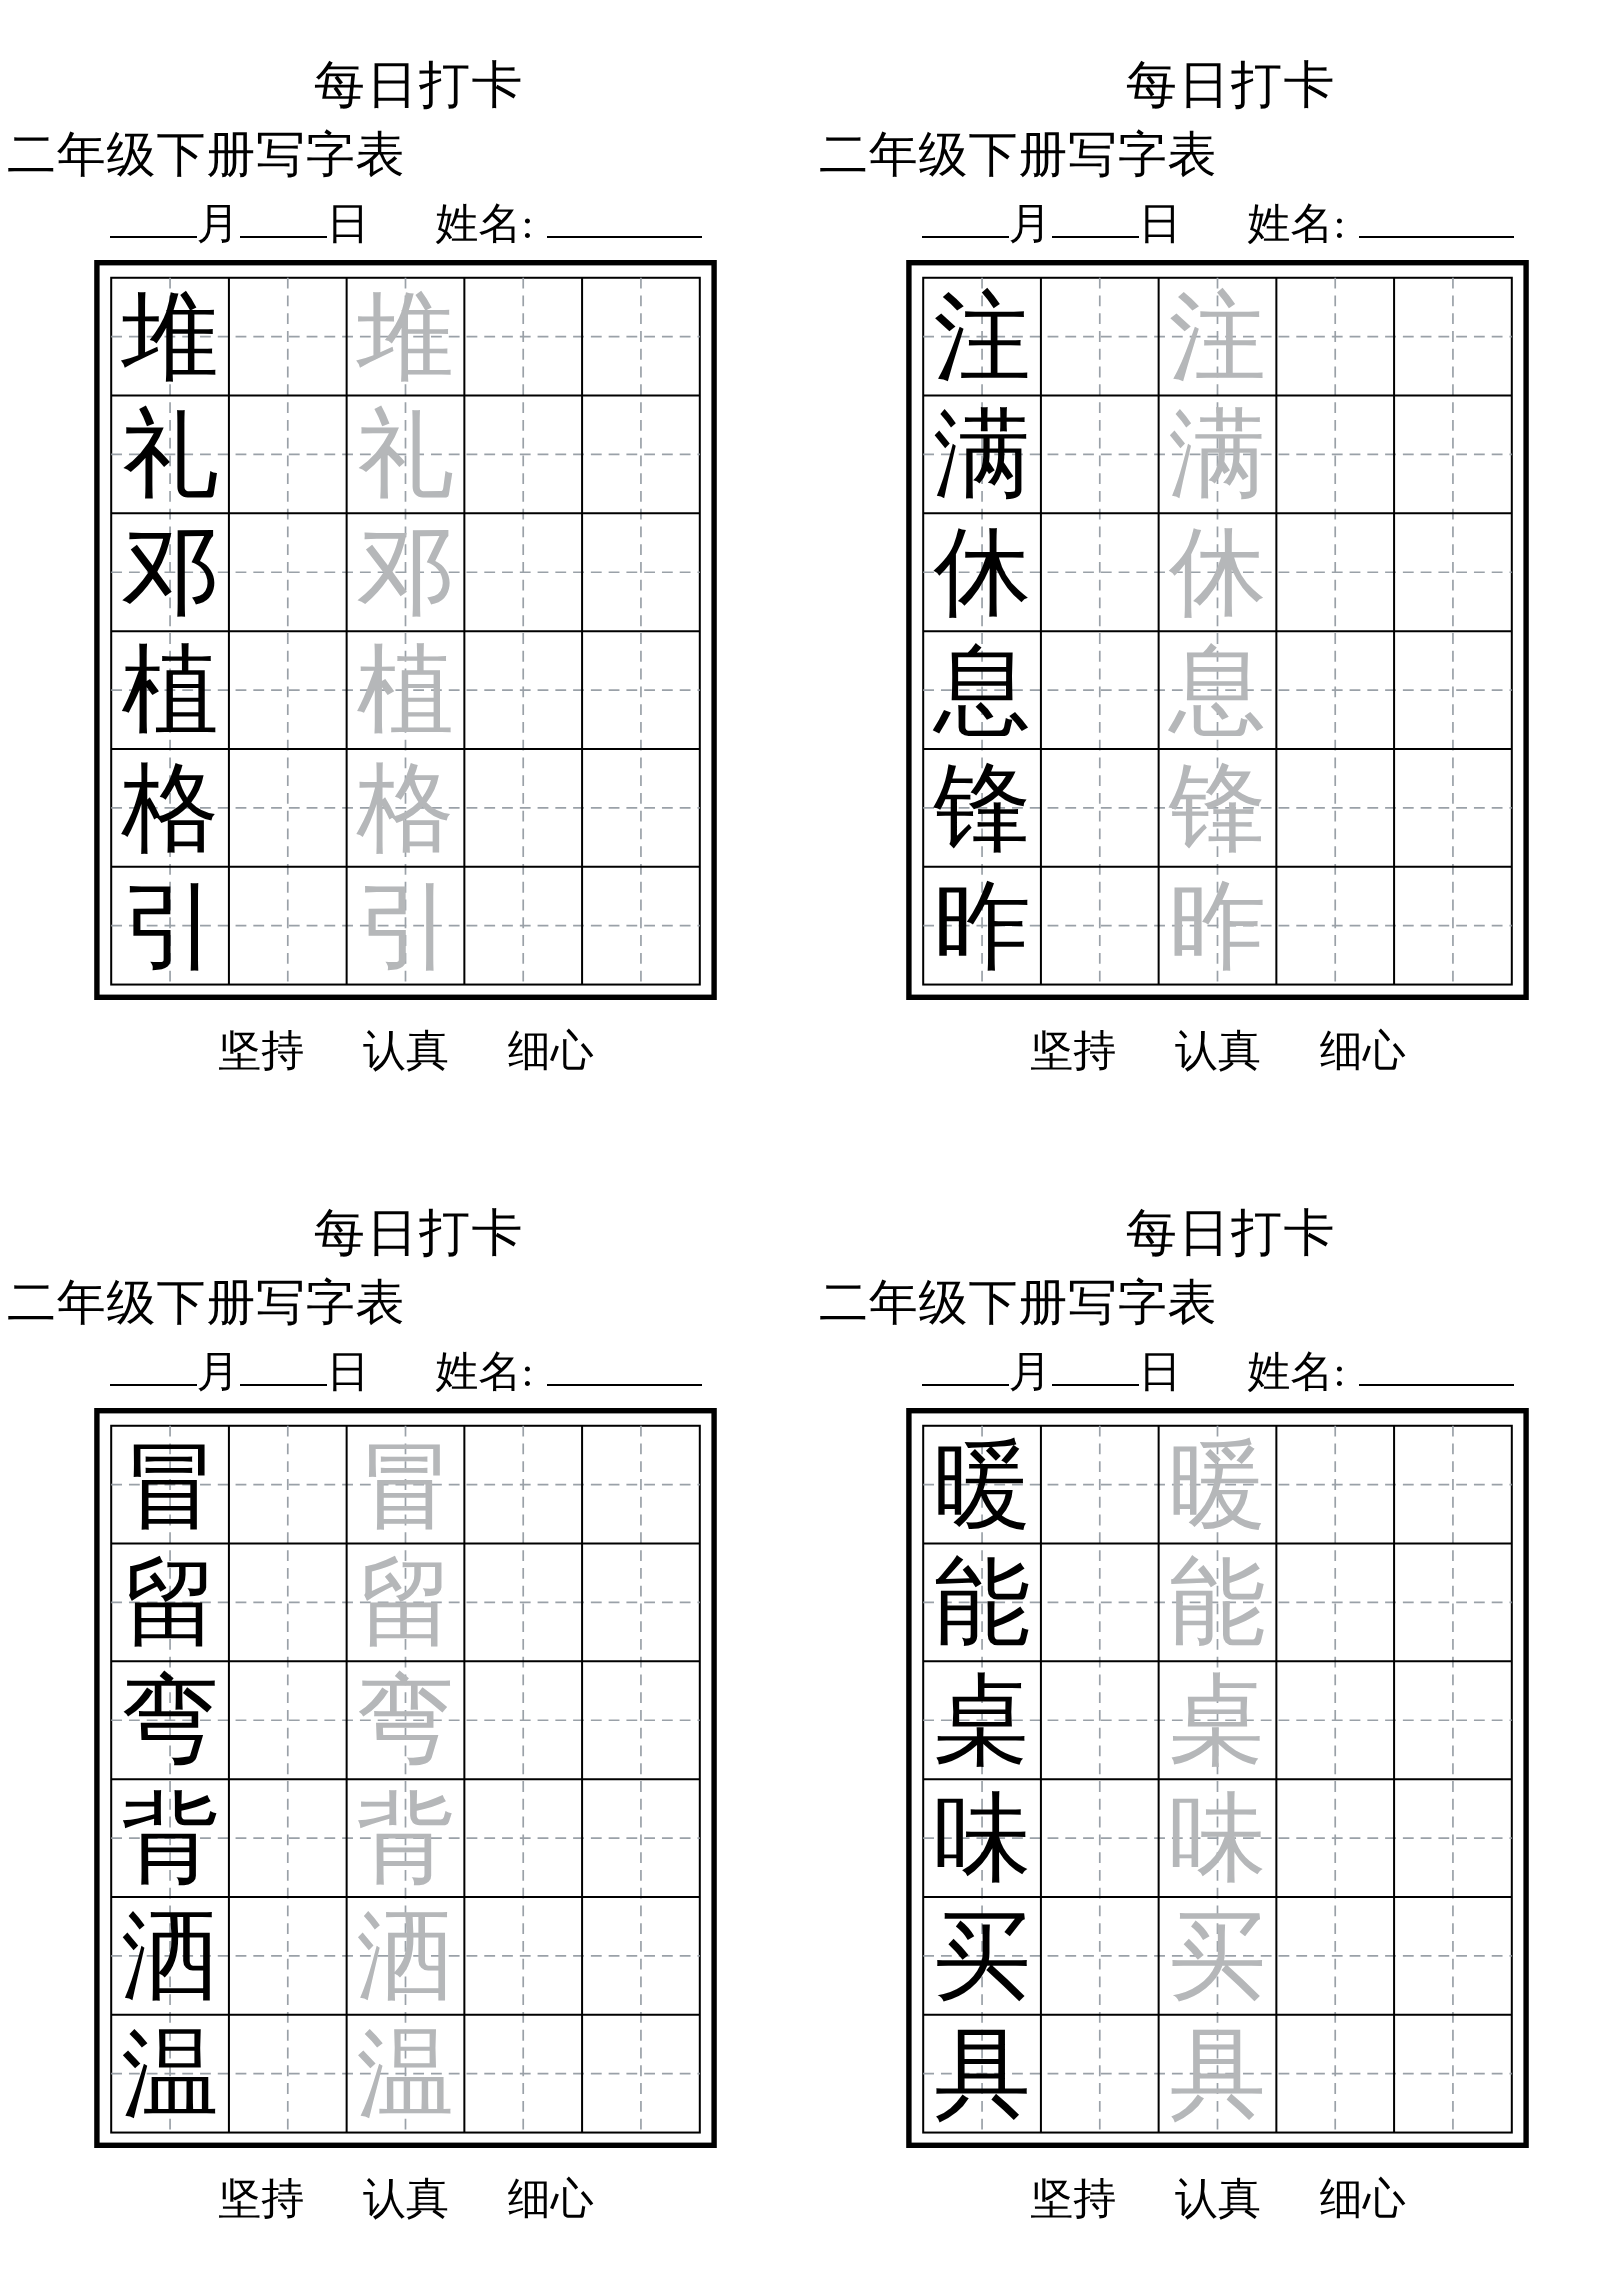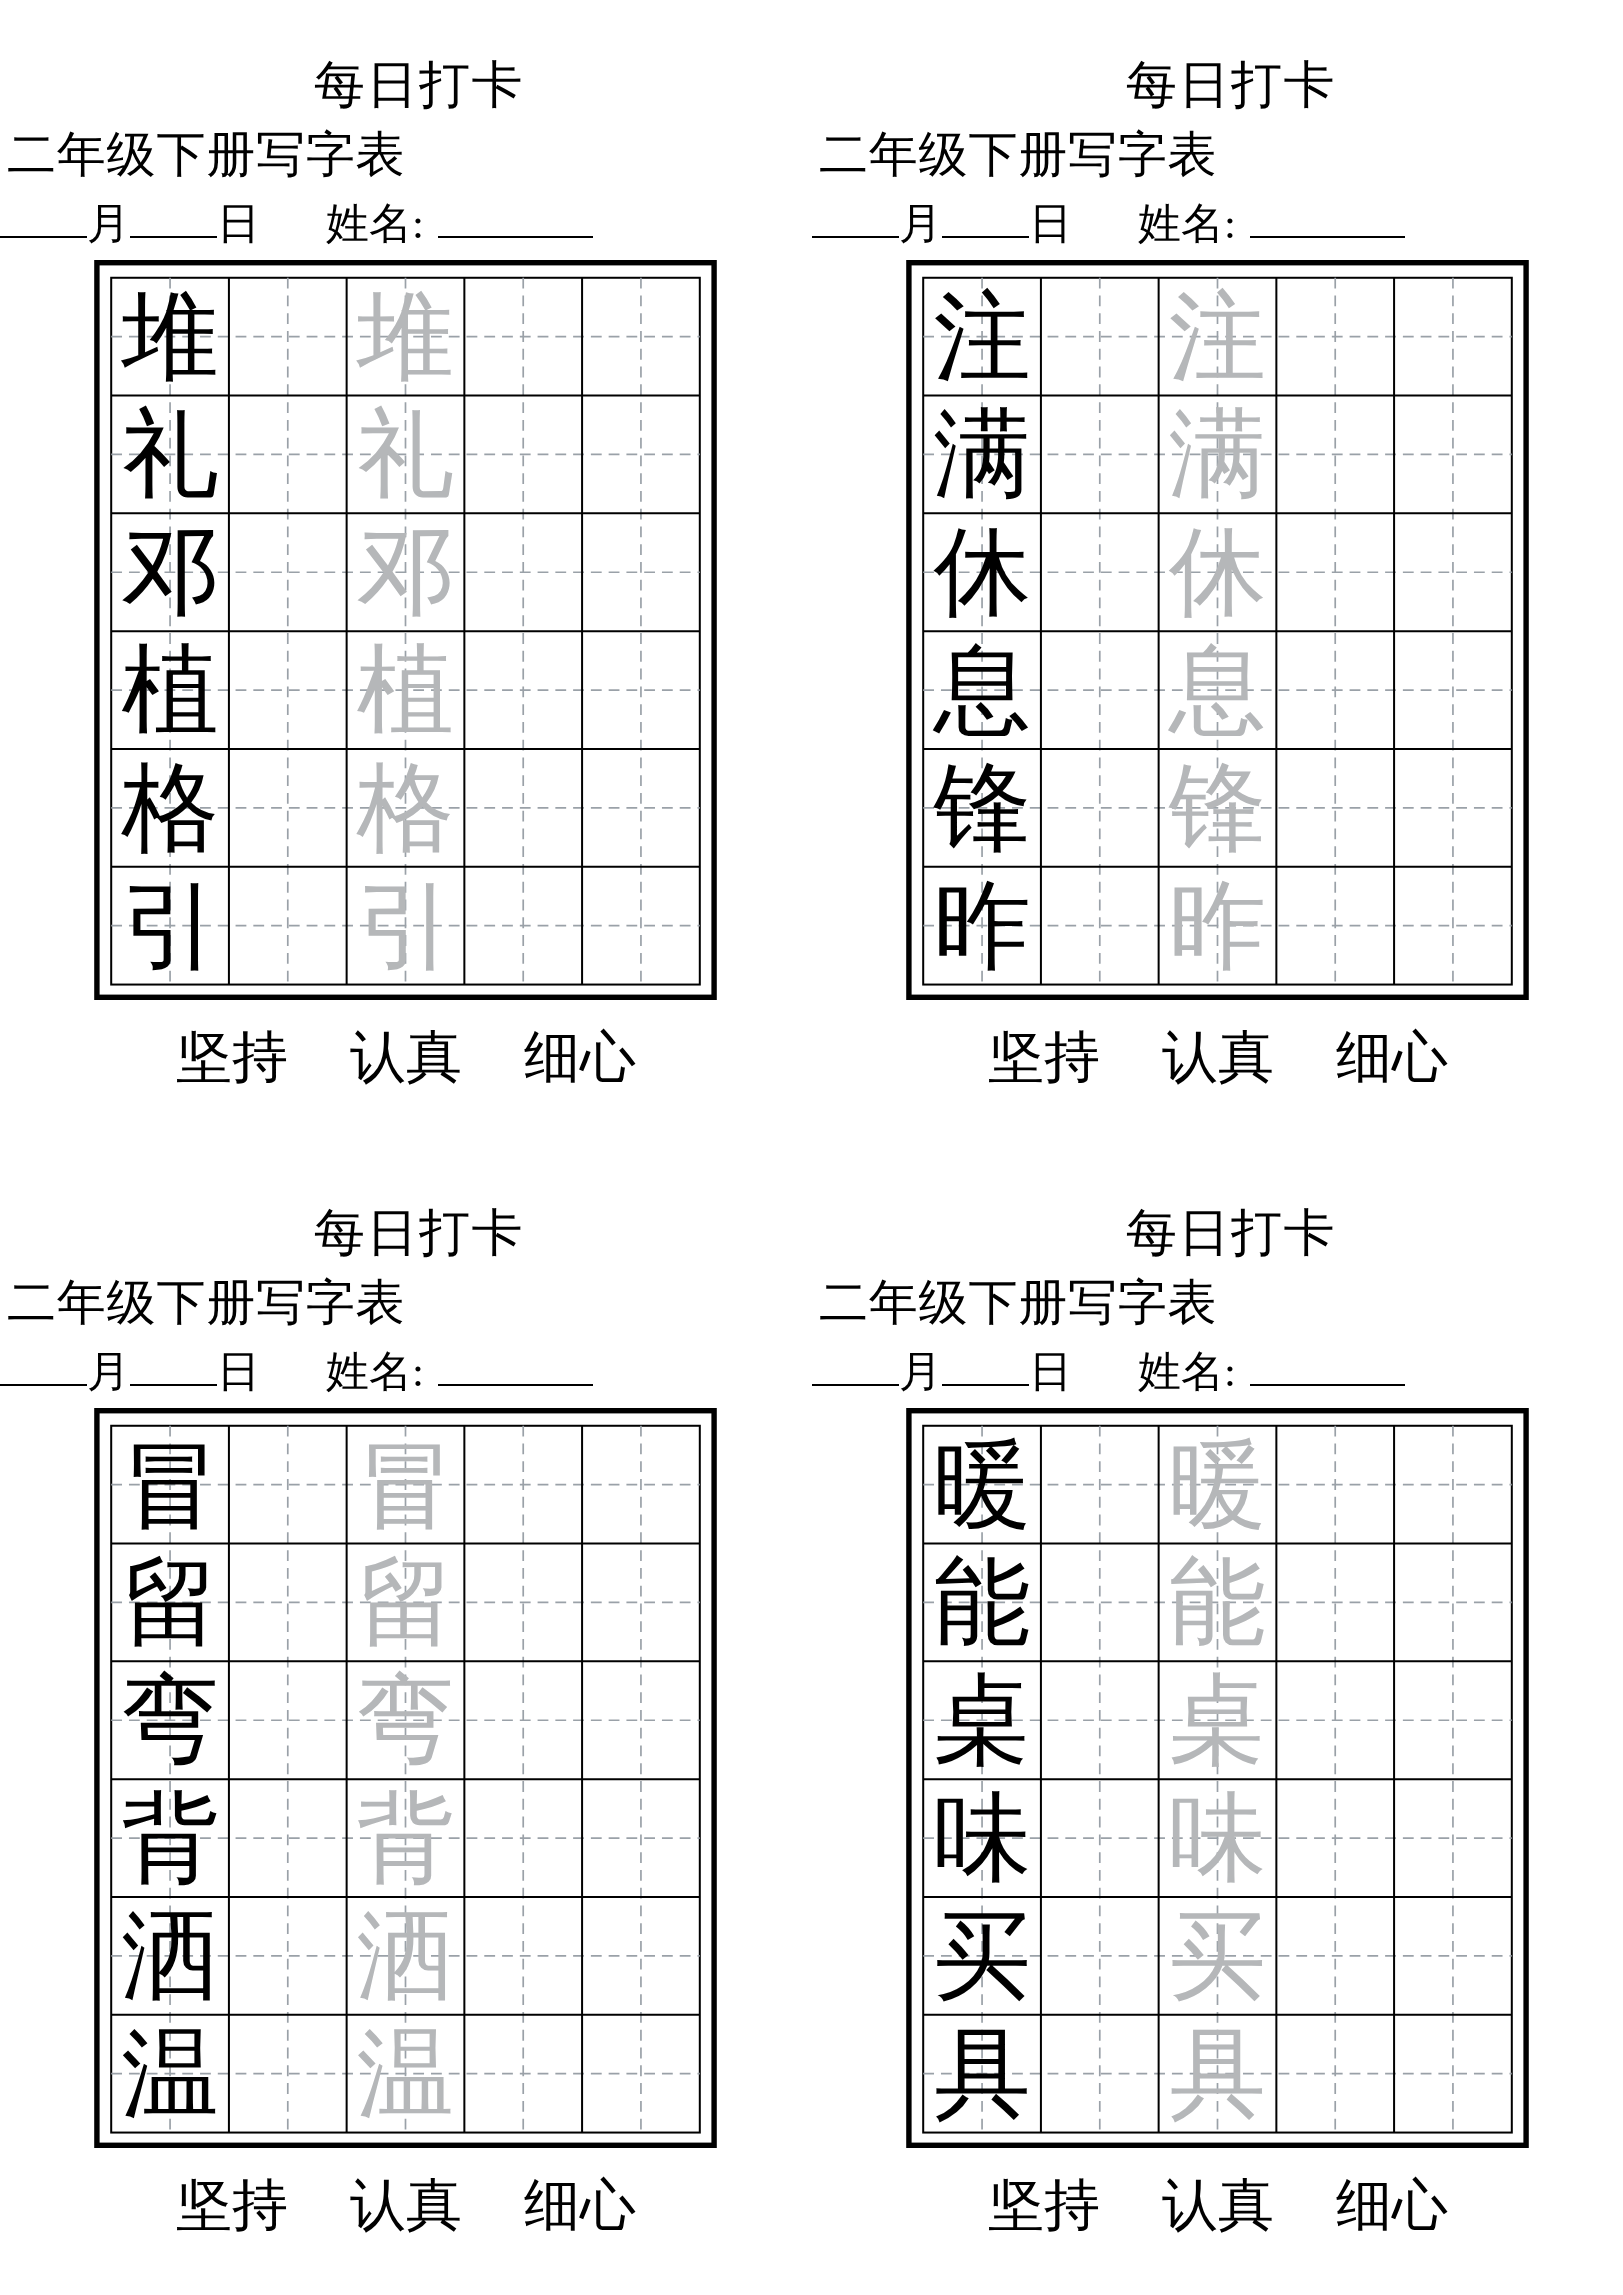--- a/index.html
+++ b/index.html
@@ -46,20 +46,21 @@
     font-weight: normal;
     line-height: 1;
     letter-spacing: 0.8px;
     white-space: nowrap;
   }
   .sheet .dateline {
     position: absolute;
     top: 202px;
     left: 0;
     right: 0;
+    text-align: center;
     font-size: 43px;
     line-height: 1;
     white-space: nowrap;
   }
   .dateline .blank {
     display: inline-block;
     border-bottom: 2.3px solid #000000;
     height: 1.5px;
     vertical-align: baseline;
   }
@@ -105,21 +106,21 @@
     text-anchor: middle;
   }
   .grid-svg text.black { fill: #000000; }
   .grid-svg text.trace { fill: #b5b7b9; }
   .sheet .footer {
     position: absolute;
     top: 1029px;
     left: 0;
     right: 0;
     text-align: center;
-    font-size: 56px;
+    font-size: 43px;
     line-height: 1;
     white-space: nowrap;
   }
   .footer span {
     margin: 0 24px;
   }
 </style>
 </head>
 <body>
 

